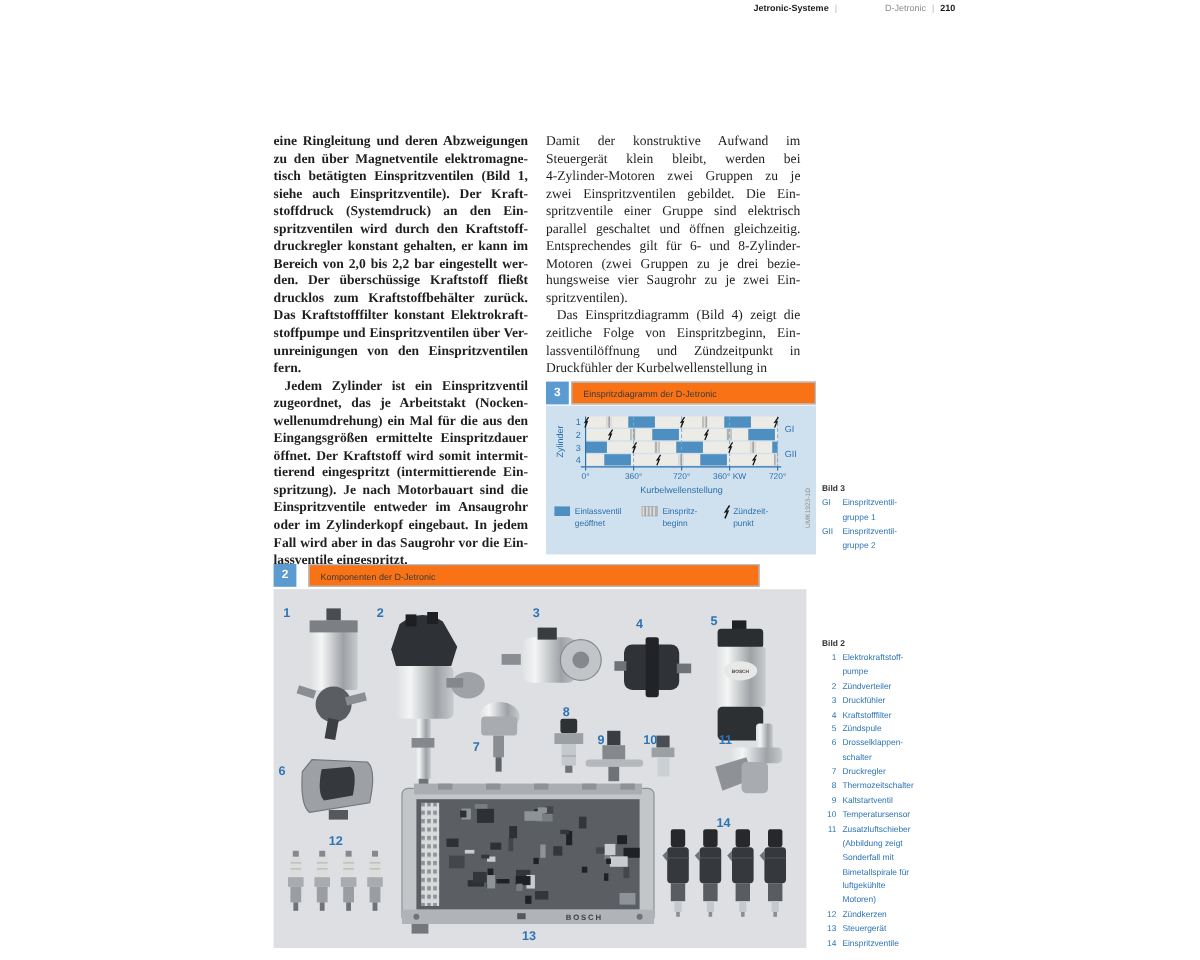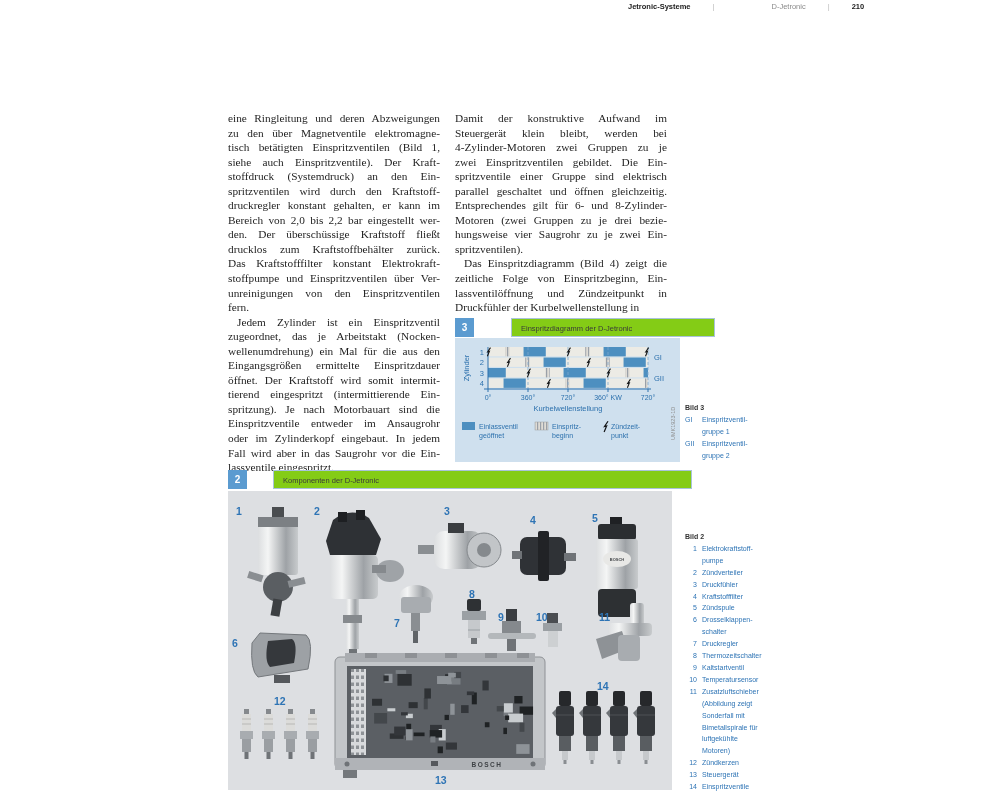--- a/index.html
+++ b/index.html
@@ -1,33 +1,33 @@
 <!DOCTYPE html>
 <html><head>
 <meta charset="utf-8">
 <style>
   html,body{margin:0;padding:0;background:#ffffff;}
   .page{position:relative;width:1000px;height:800px;background:#fff;overflow:hidden;
         font-family:"Liberation Sans",sans-serif;}
   
   .runhead{position:absolute;top:2px;left:628px;font-size:7.5px;color:#222;
-           display:flex;align-items:baseline;gap:22px;}
+           display:flex;align-items:baseline;gap:5px;}
   .runhead .sep{color:#b9b9b9;}
   .runhead .sub{color:#8a8a8a;margin-left:35px;}
   .runhead .bold{font-weight:bold;color:#1a1a1a;}
   
   .col{position:absolute;top:111px;width:212px;font-family:"Liberation Serif",serif;
        font-size:11.3px;line-height:14.55px;color:#1e1e1e;}
-  .col-left{left:228px;}
+  .col-left{left:228px;font-weight:bold;}
   .col-right{left:455px;}
   .bl{text-align:justify;text-align-last:justify;white-space:nowrap;}
   .bl.last{text-align-last:left;}
   .bl.ind{text-indent:9px;}
   
-  .figbar{position:absolute;height:19px;background:#84cc16;border:1px solid #a9c3da;box-sizing:border-box;margin-left:35px;}
+  .figbar{position:absolute;height:19px;background:#f97316;border:1px solid #a9c3da;box-sizing:border-box;}
   .fignum{position:absolute;width:19px;height:19px;background:#5b9bd0;color:#fff;
           font-size:10px;font-weight:bold;display:flex;align-items:center;justify-content:center;}
   .figtitle{position:absolute;font-size:7.5px;color:#3a3a3a;line-height:19px;padding-left:9px;}
   
   .fig3body{position:absolute;left:455px;top:338px;width:225px;height:124px;background:#cfe0ee;}
   
   .fig2body{position:absolute;left:228px;top:491px;width:444px;height:299px;background:#dddfe2;}
   .callout{position:absolute;color:#2e74b5;font-size:10.5px;font-weight:bold;}
   
   .mnotes{position:absolute;left:685px;width:88px;font-size:7px;line-height:11.9px;color:#2e74b5;}
@@ -166,21 +166,21 @@
         <rect x="80" y="84" width="13" height="8" fill="url(#hp)" stroke="#a0a0a0" stroke-width="0.5"></rect>
         <text x="97" y="90.5" text-anchor="start" font-size="7" fill="#2d71ad" font-family="&quot;Liberation Sans&quot;,sans-serif">Einspritz-</text>
         <text x="97" y="100" text-anchor="start" font-size="7" fill="#2d71ad" font-family="&quot;Liberation Sans&quot;,sans-serif">beginn</text>
         <path d="M1.6,0.2 L-1.2,4.4 L0.5,4 L-1.5,8.8" transform="translate(151,83) scale(1.25)" stroke="#16181a" stroke-width="1" fill="none"></path>
         <text x="156" y="90.5" text-anchor="start" font-size="7" fill="#2d71ad" font-family="&quot;Liberation Sans&quot;,sans-serif">Zündzeit-</text>
         <text x="156" y="100" text-anchor="start" font-size="7" fill="#2d71ad" font-family="&quot;Liberation Sans&quot;,sans-serif">punkt</text>
         <text x="0" y="0" text-anchor="start" font-size="5.5" fill="#8f8f8f" font-family="&quot;Liberation Sans&quot;,sans-serif" transform="translate(220,102) rotate(-90)">UMK1923-1D</text>
       </svg></div>
 
   <div class="fignum" style="left:228px;top:470px;">2</div>
-  <div class="figbar" style="left:238px;top:470px;width:419px;">
+  <div class="figbar" style="left:257px;top:470px;width:376px;">
     <span class="figtitle">Komponenten der D-Jetronic</span>
   </div>
 
   <div class="fig2body" id="fig2">
     <svg width="444" height="299" viewBox="0 0 444 299">
       <defs>
         <linearGradient id="met" x1="0" y1="0" x2="1" y2="0">
           <stop offset="0" stop-color="#dcdee0"></stop>
             <stop offset="0.25" stop-color="#f4f5f5"></stop>
           <stop offset="0.7" stop-color="#9ea2a6"></stop>

